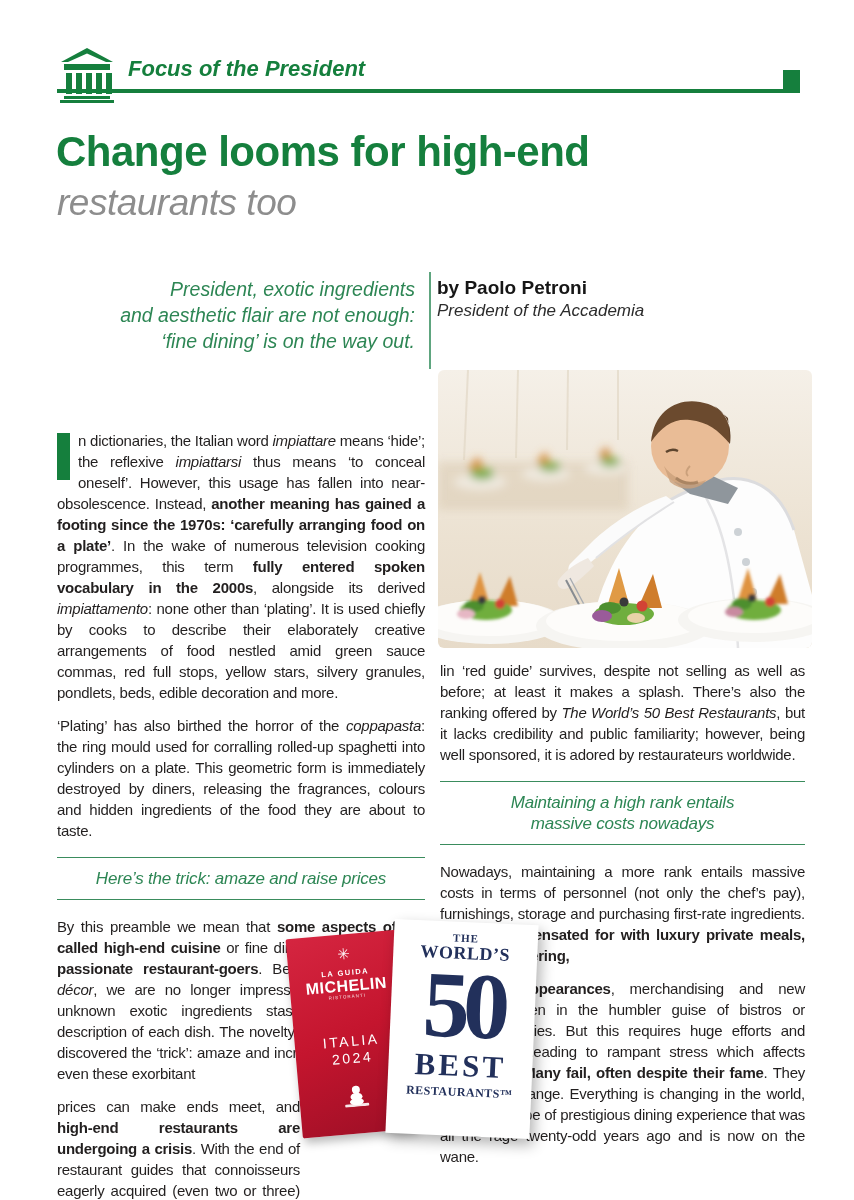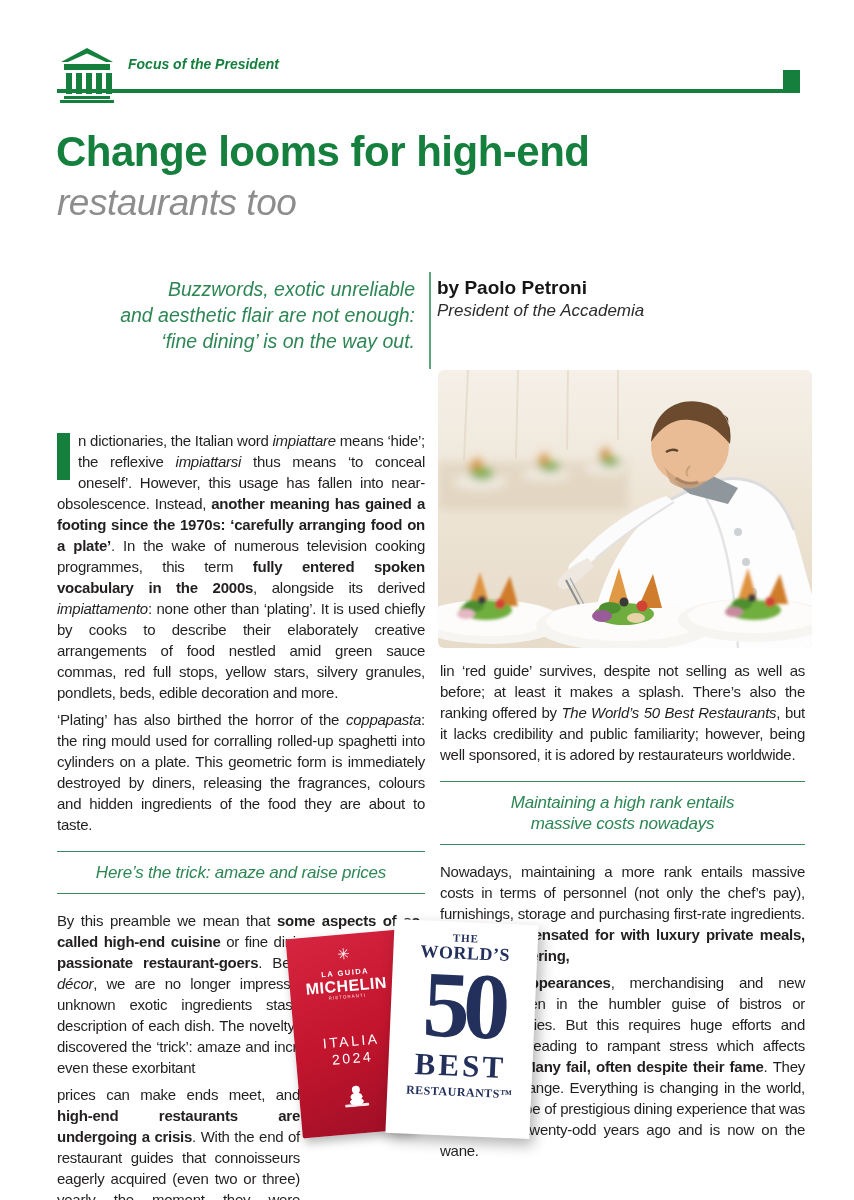--- a/index.html
+++ b/index.html
@@ -16,21 +16,21 @@
     position:relative;width:854px;height:1200px;margin:0 auto;
     background:#fff;color:var(--ink);
     font-family:"Liberation Sans","DejaVu Sans",sans-serif;
     overflow:hidden;
   }
   .abs{position:absolute;}
 
   
   .kicker{
     left:128px;top:56px;
-    font-size:14px;font-weight:bold;font-style:italic;color:var(--green);
+    font-size:22px;font-weight:bold;font-style:italic;color:var(--green);
   }
   .rule-top{left:57px;top:89px;width:743px;height:4px;background:var(--green);}
   .rule-square{left:783px;top:70px;width:17px;height:19px;background:var(--green);}
 
   
   .title1{left:56px;top:128px;font-size:42px;font-weight:bold;color:var(--green);letter-spacing:-0.5px;}
   .title2{left:57px;top:182px;font-size:37px;font-style:italic;color:var(--gray);letter-spacing:-0.5px;}
 
   
   .standfirst{
@@ -46,21 +46,21 @@
   .photo{left:438px;top:370px;width:374px;height:278px;border-radius:6px;overflow:hidden;}
 
   
   .col{position:absolute;width:368px;}
   .col-left{left:57px;top:430px;}
   .col-right{left:440px;top:660px;width:365px;}
   .col p{
     margin:0;font-size:15px;line-height:21px;letter-spacing:-0.25px;
     text-align:justify;color:var(--ink);
   }
-  .col p + p{margin-top:6px;}
+  .col p + p{margin-top:12px;}
   .b{font-weight:bold;}
   .i{font-style:italic;}
   .dropcap{
     float:left;width:13px;height:47px;background:var(--green);
     margin:3px 8px 0 0;
   }
   .narrow-left{width:243px;}
   .indent-right{margin-left:114px;}
 
   .sect{margin-top:16px;margin-bottom:16px;}
@@ -121,21 +121,21 @@
     </svg>
   </div>
   <div class="abs kicker">Focus of the President</div>
   <div class="abs rule-top"></div>
   <div class="abs rule-square"></div>
 
   <div class="abs title1">Change looms for high-end</div>
   <div class="abs title2">restaurants too</div>
 
   <div class="abs standfirst">
-    <div>Buzzwords, exotic unreliable</div>
+    <div>President, exotic ingredients</div>
     <div>and aesthetic flair are not enough:</div>
     <div>‘fine dining’ is on the way out.</div>
   </div>
   <div class="abs v-divider"></div>
 
   <div class="abs byline">
     <div class="by">by Paolo Petroni</div>
     <div class="role">President of the Accademia</div>
   </div>
 

